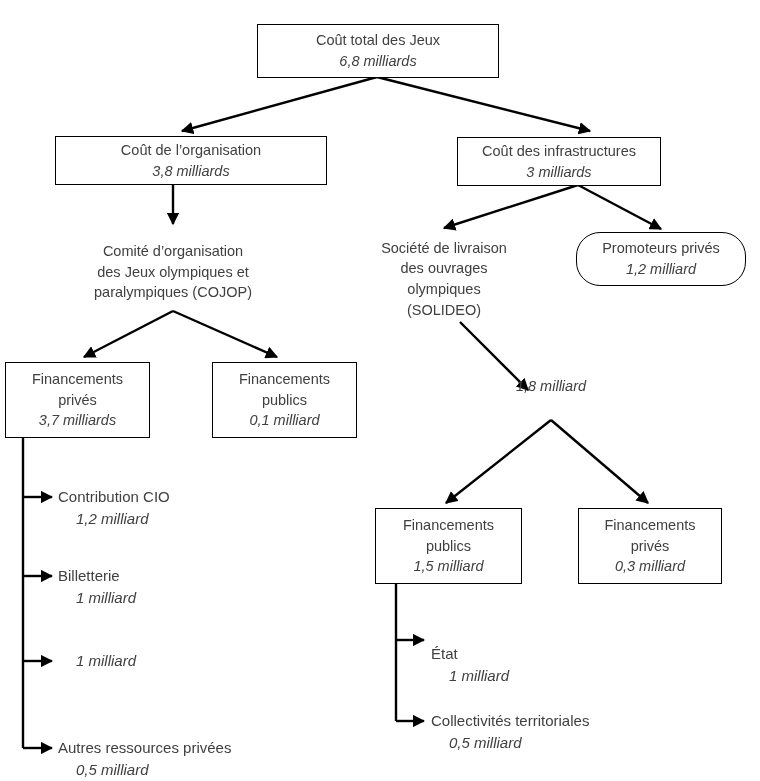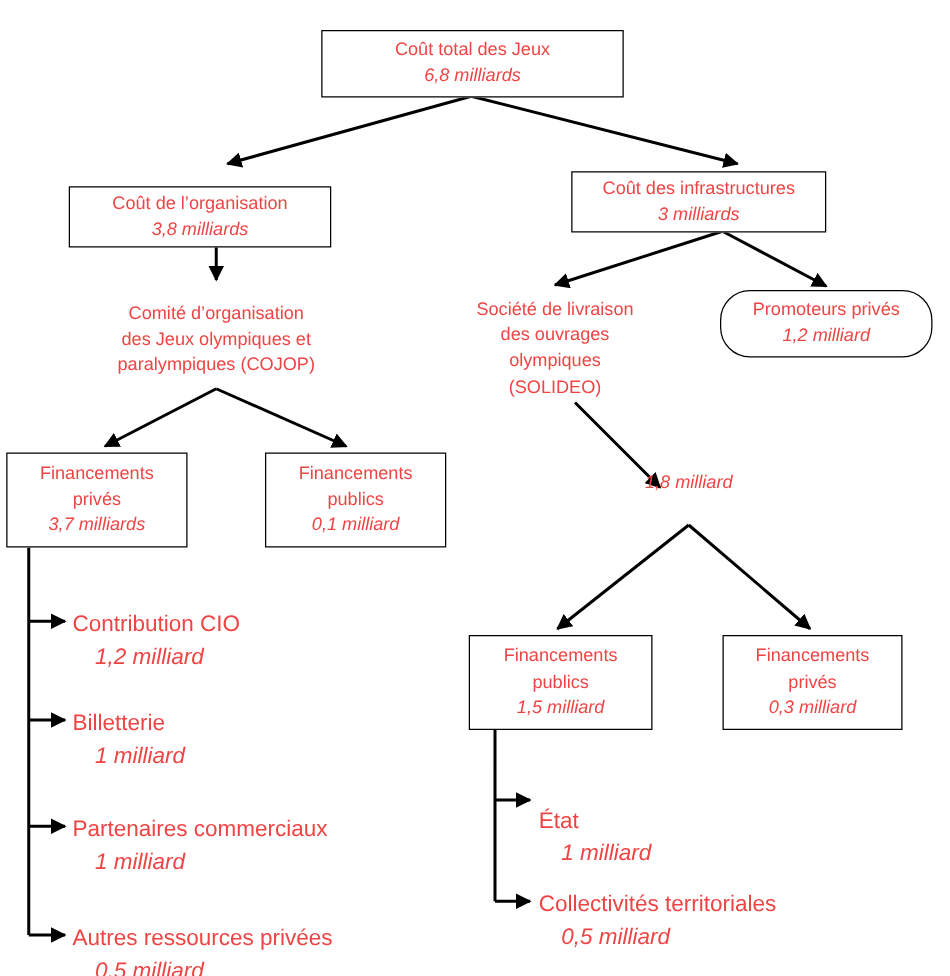--- a/index.html
+++ b/index.html
@@ -7,21 +7,21 @@
     margin: 0;
     padding: 0;
     background: #ffffff;
   }
   #canvas {
     position: relative;
     width: 760px;
     height: 781px;
     background: #ffffff;
     font-family: "Liberation Sans", sans-serif;
-    color: #ef4444;
+    color: #404040;
     overflow: hidden;
   }
   #connectors {
     position: absolute;
     left: 0;
     top: 0;
     width: 760px;
     height: 781px;
     pointer-events: none;
   }
@@ -43,21 +43,21 @@
   }
   .node .line {
     display: block;
     white-space: nowrap;
   }
   .amount {
     font-style: italic;
   }
   .leaf {
     position: absolute;
-    font-size: 18px;
+    font-size: 15px;
     line-height: 1.45;
     text-align: left;
     z-index: 2;
   }
   .leaf .leaf-label {
     display: block;
     white-space: nowrap;
   }
   .leaf .leaf-amount {
     display: block;
@@ -118,21 +118,21 @@
       <line x1="396" y1="640" x2="424" y2="640"></line>
       <line x1="396" y1="721" x2="424" y2="721"></line>
     </g>
   </svg>
 
   <div class="node boxed" style="left:257px; top:24px; width:242px; height:54px;">
     <span class="line">Coût total des Jeux</span>
     <span class="line amount">6,8 milliards</span>
   </div>
 
-  <div class="node boxed" style="left:55px; top:149px; width:210px; height:49px;">
+  <div class="node boxed" style="left:55px; top:136px; width:272px; height:49px;">
     <span class="line">Coût de l’organisation</span>
     <span class="line amount">3,8 milliards</span>
   </div>
 
   <div class="node boxed" style="left:457px; top:137px; width:204px; height:49px;">
     <span class="line">Coût des infrastructures</span>
     <span class="line amount">3 milliards</span>
   </div>
 
   <div class="node" style="left:53px; top:235px; width:240px; height:74px;">
@@ -185,21 +185,20 @@
     <span class="leaf-label">Contribution CIO</span>
     <span class="leaf-amount">1,2 milliard</span>
   </div>
 
   <div class="leaf" style="left:58px; top:565px;">
     <span class="leaf-label">Billetterie</span>
     <span class="leaf-amount">1 milliard</span>
   </div>
 
   <div class="leaf" style="left:58px; top:650px;">
-    <span class="leaf-label">Partenaires commerciaux</span>
     <span class="leaf-amount">1 milliard</span>
   </div>
 
   <div class="leaf" style="left:58px; top:737px;">
     <span class="leaf-label">Autres ressources privées</span>
     <span class="leaf-amount">0,5 milliard</span>
   </div>
 
   <div class="leaf" style="left:431px; top:643px;">
     <span class="leaf-label">État</span>

